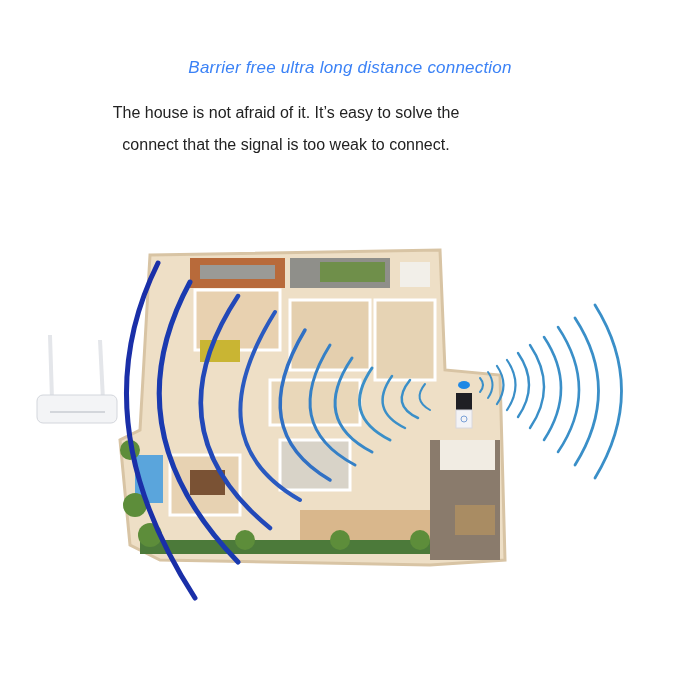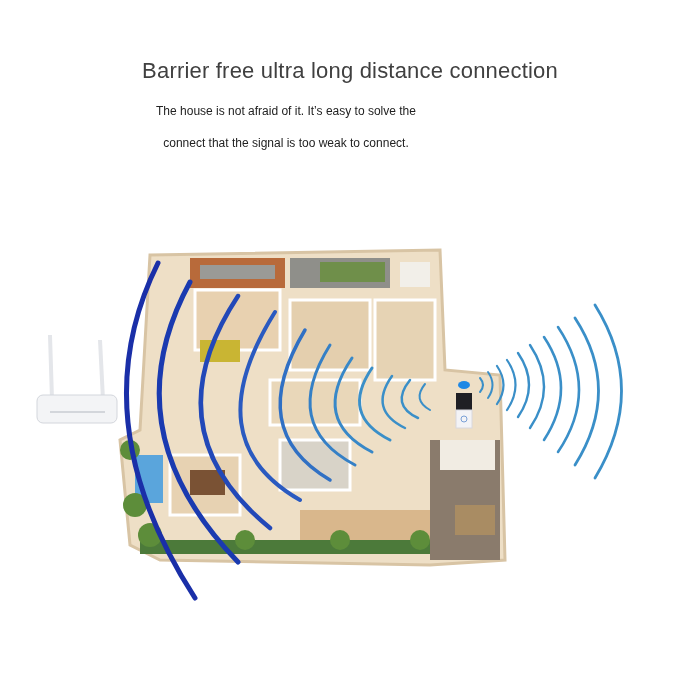--- a/index.html
+++ b/index.html
@@ -1,20 +1,20 @@
 <!DOCTYPE html>
 <html><head>
   <meta charset="utf-8">
   <style>
     html, body { margin:0; padding:0; }
     body { width:700px; height:700px; background:#ffffff; position:relative; overflow:hidden;
       font-family:"Liberation Sans", "DejaVu Sans", sans-serif; }
     .title { position:absolute; left:0; width:700px; top:58px; text-align:center;
-      font-size:22px; color:#404040; letter-spacing:0.2px; }
-    .sub { position:absolute; left:0; width:572px; text-align:center; font-size:12px; color:#222; }
+      font-size:17px; color:#3b82f6; letter-spacing:0.2px;font-style:italic; }
+    .sub { position:absolute; left:0; width:572px; text-align:center; font-size:16px; color:#222; }
     .sub1 { top:104px; }
     .sub2 { top:136px; }
     svg.scene { position:absolute; left:0; top:0; }
   </style>
 </head>
 <body>
 
 <div class="title">Barrier free ultra long distance connection</div>
 <div class="sub sub1">The house is not afraid of it. It’s easy to solve the</div>
 <div class="sub sub2">connect that the signal is too weak to connect.</div>

